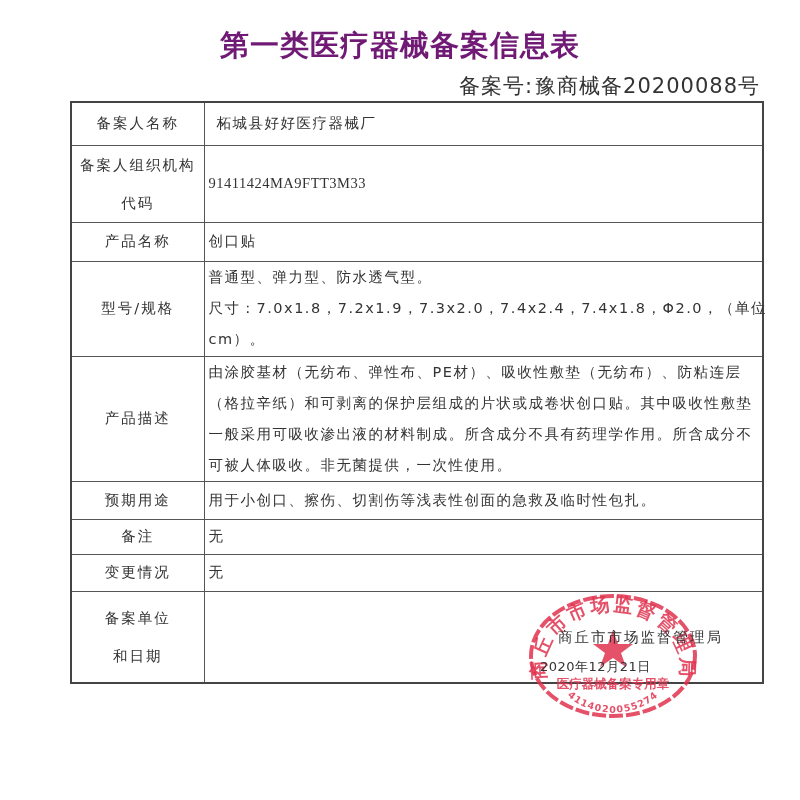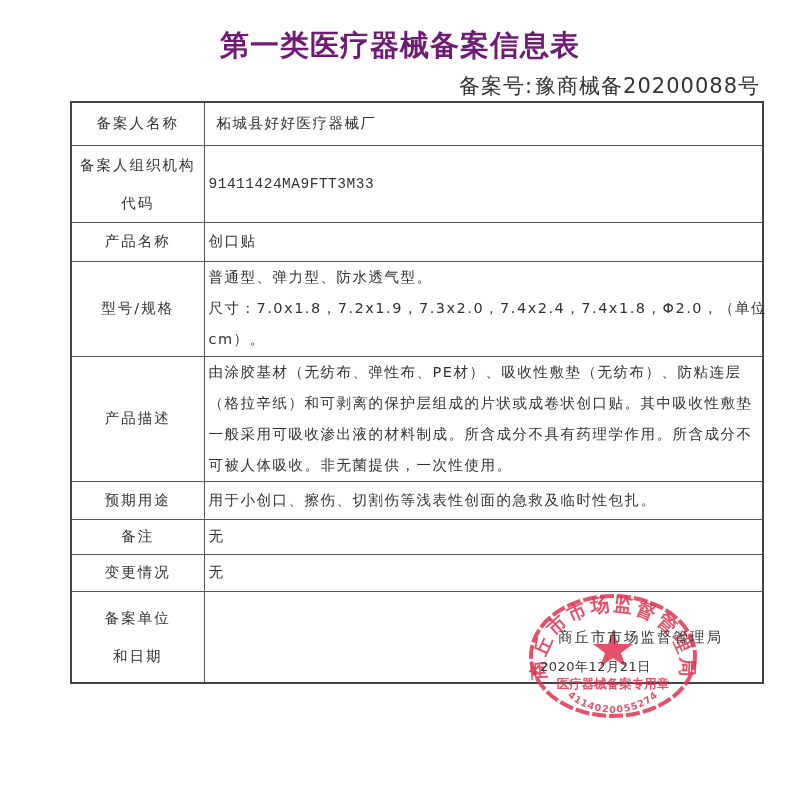--- a/index.html
+++ b/index.html
@@ -62,21 +62,21 @@
       color: #3a3a3a;
     }
     td.value {
       padding-left: 4px !important;
       font-family: "DejaVu Sans", "Liberation Sans", sans-serif;
       letter-spacing: 1.5px;
       line-height: 31px;
     }
     td.value.first-row { padding-left: 12px !important; }
     .mono-num {
-      font-family: Liberation Mono, monospace;
+      font-family: Liberation Serif, serif;
       letter-spacing: 0.5px;
     }
     .label-multi { line-height: 38px; }
     .desc-line { display: block; line-height: 31px; white-space: nowrap; }
     .stamp-cell { position: relative; }
 
     
     .seal {
       position: absolute;
       left: 527px;

